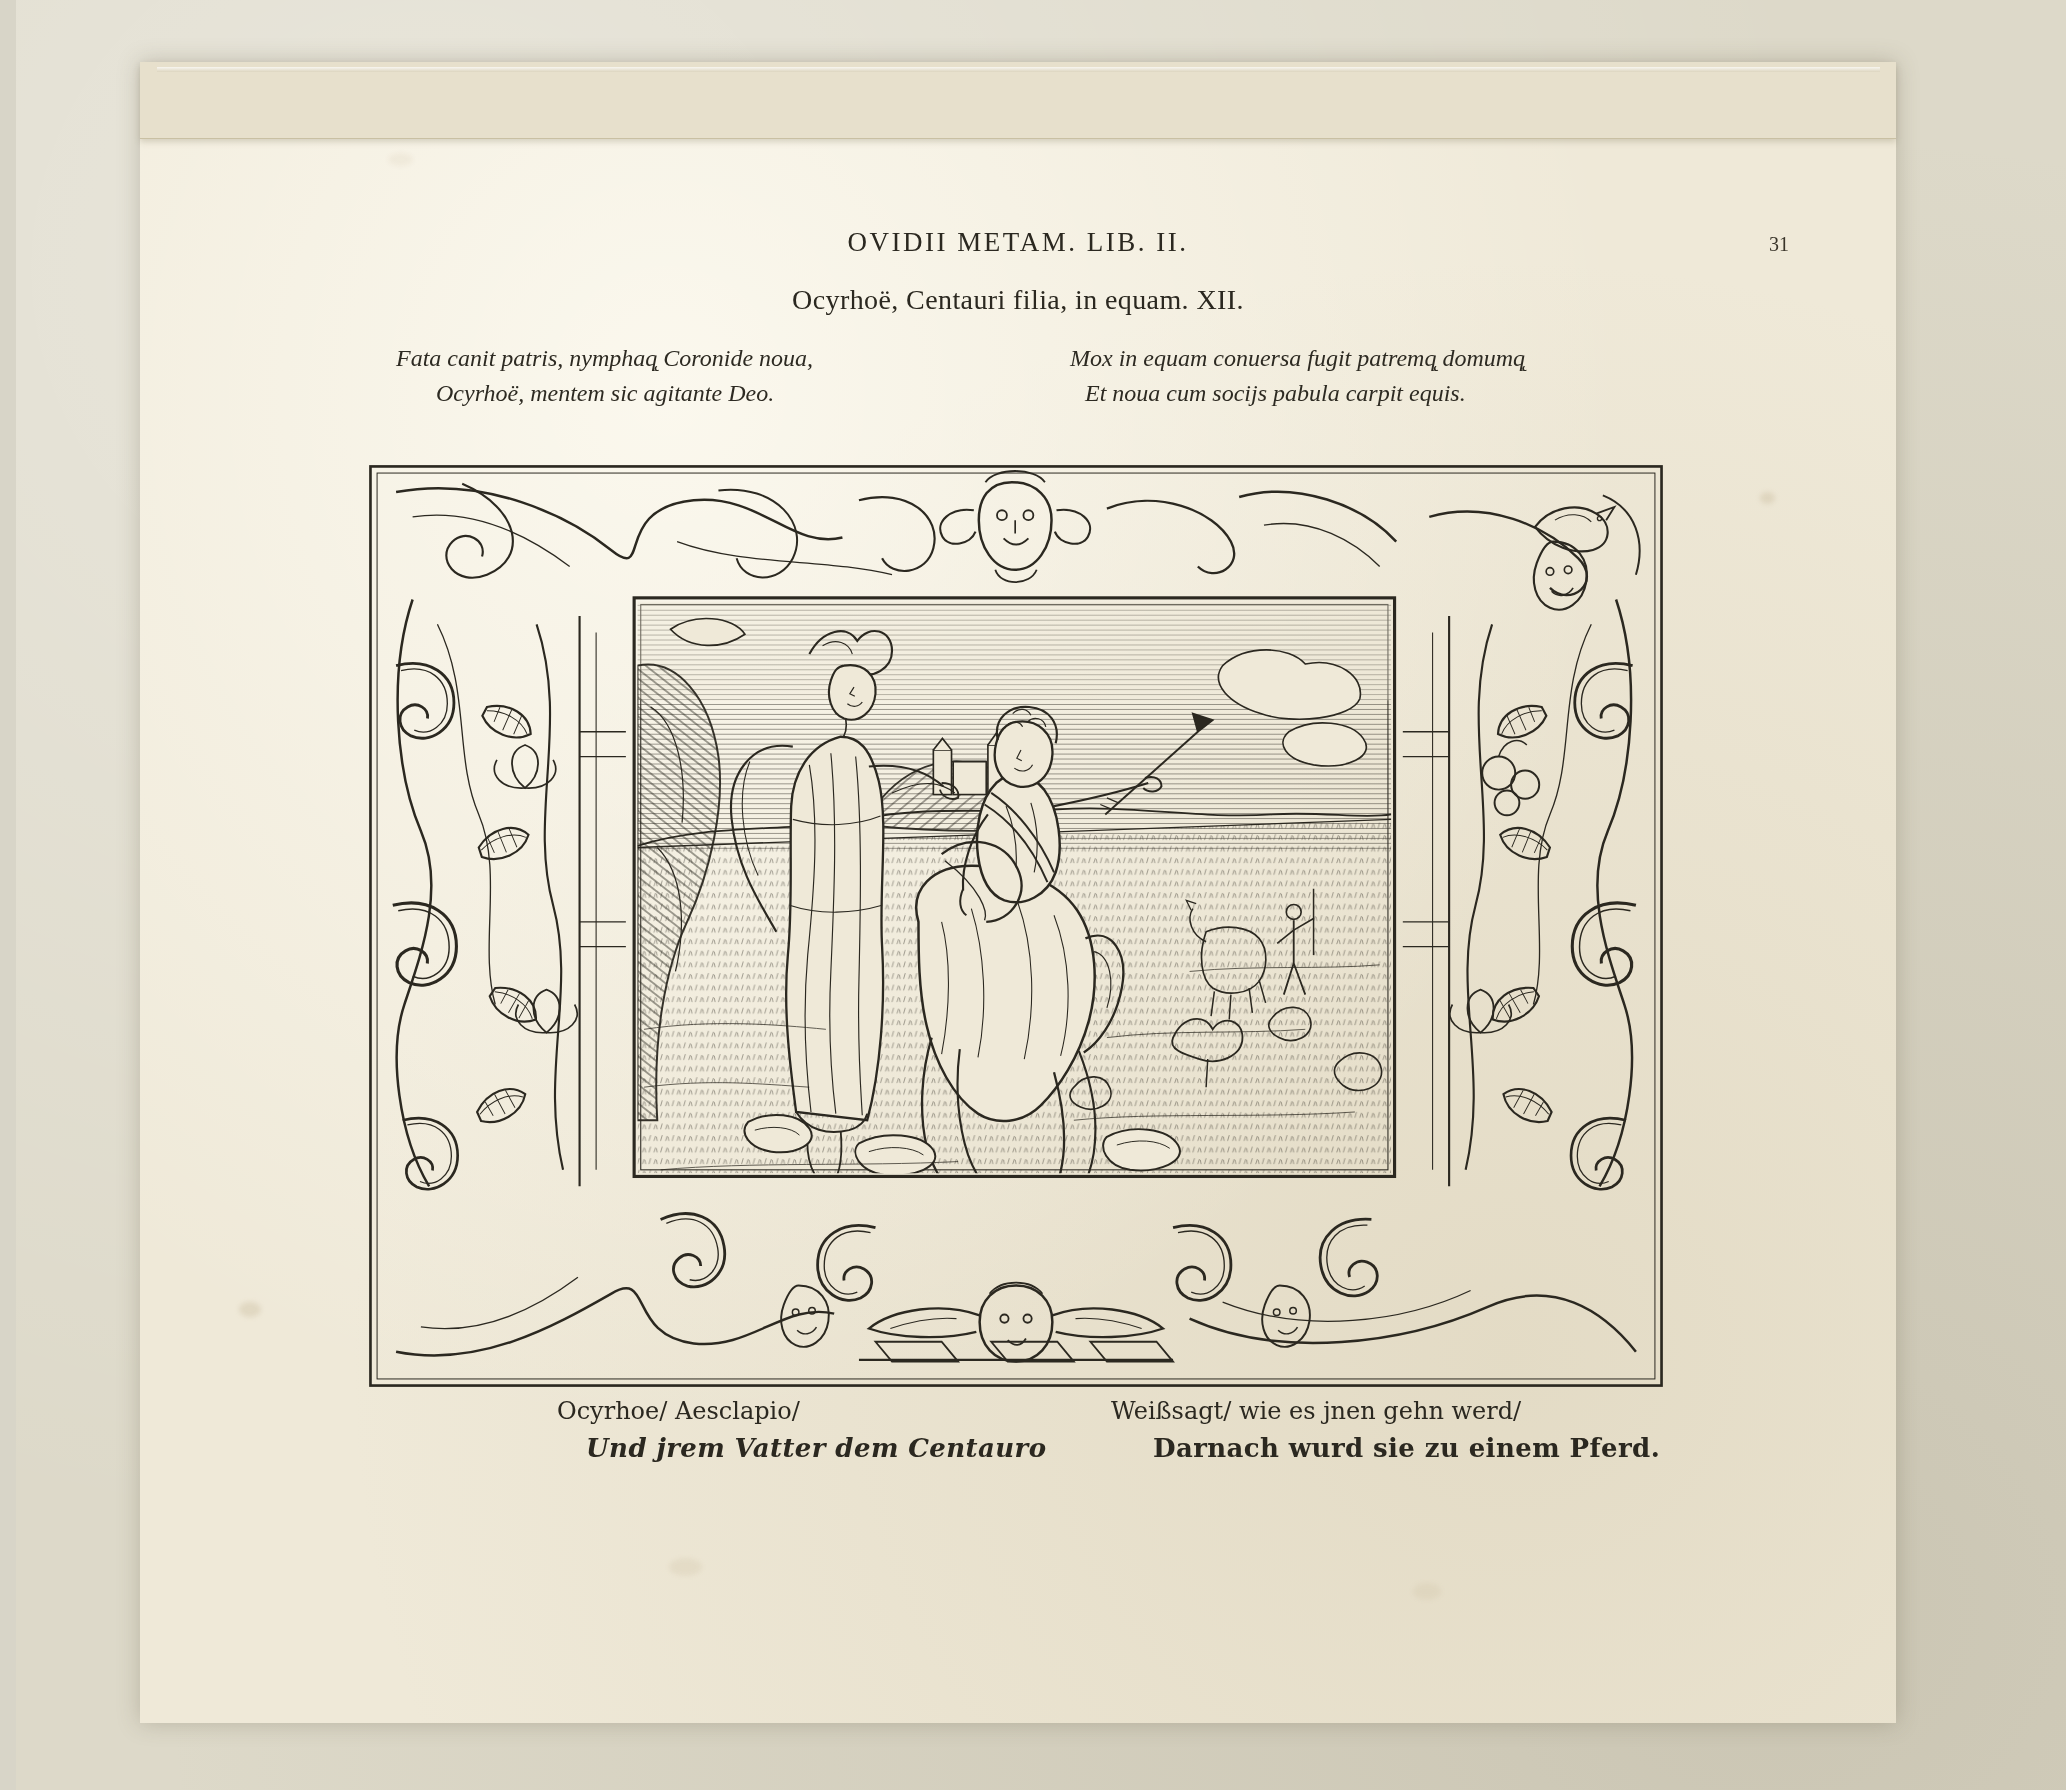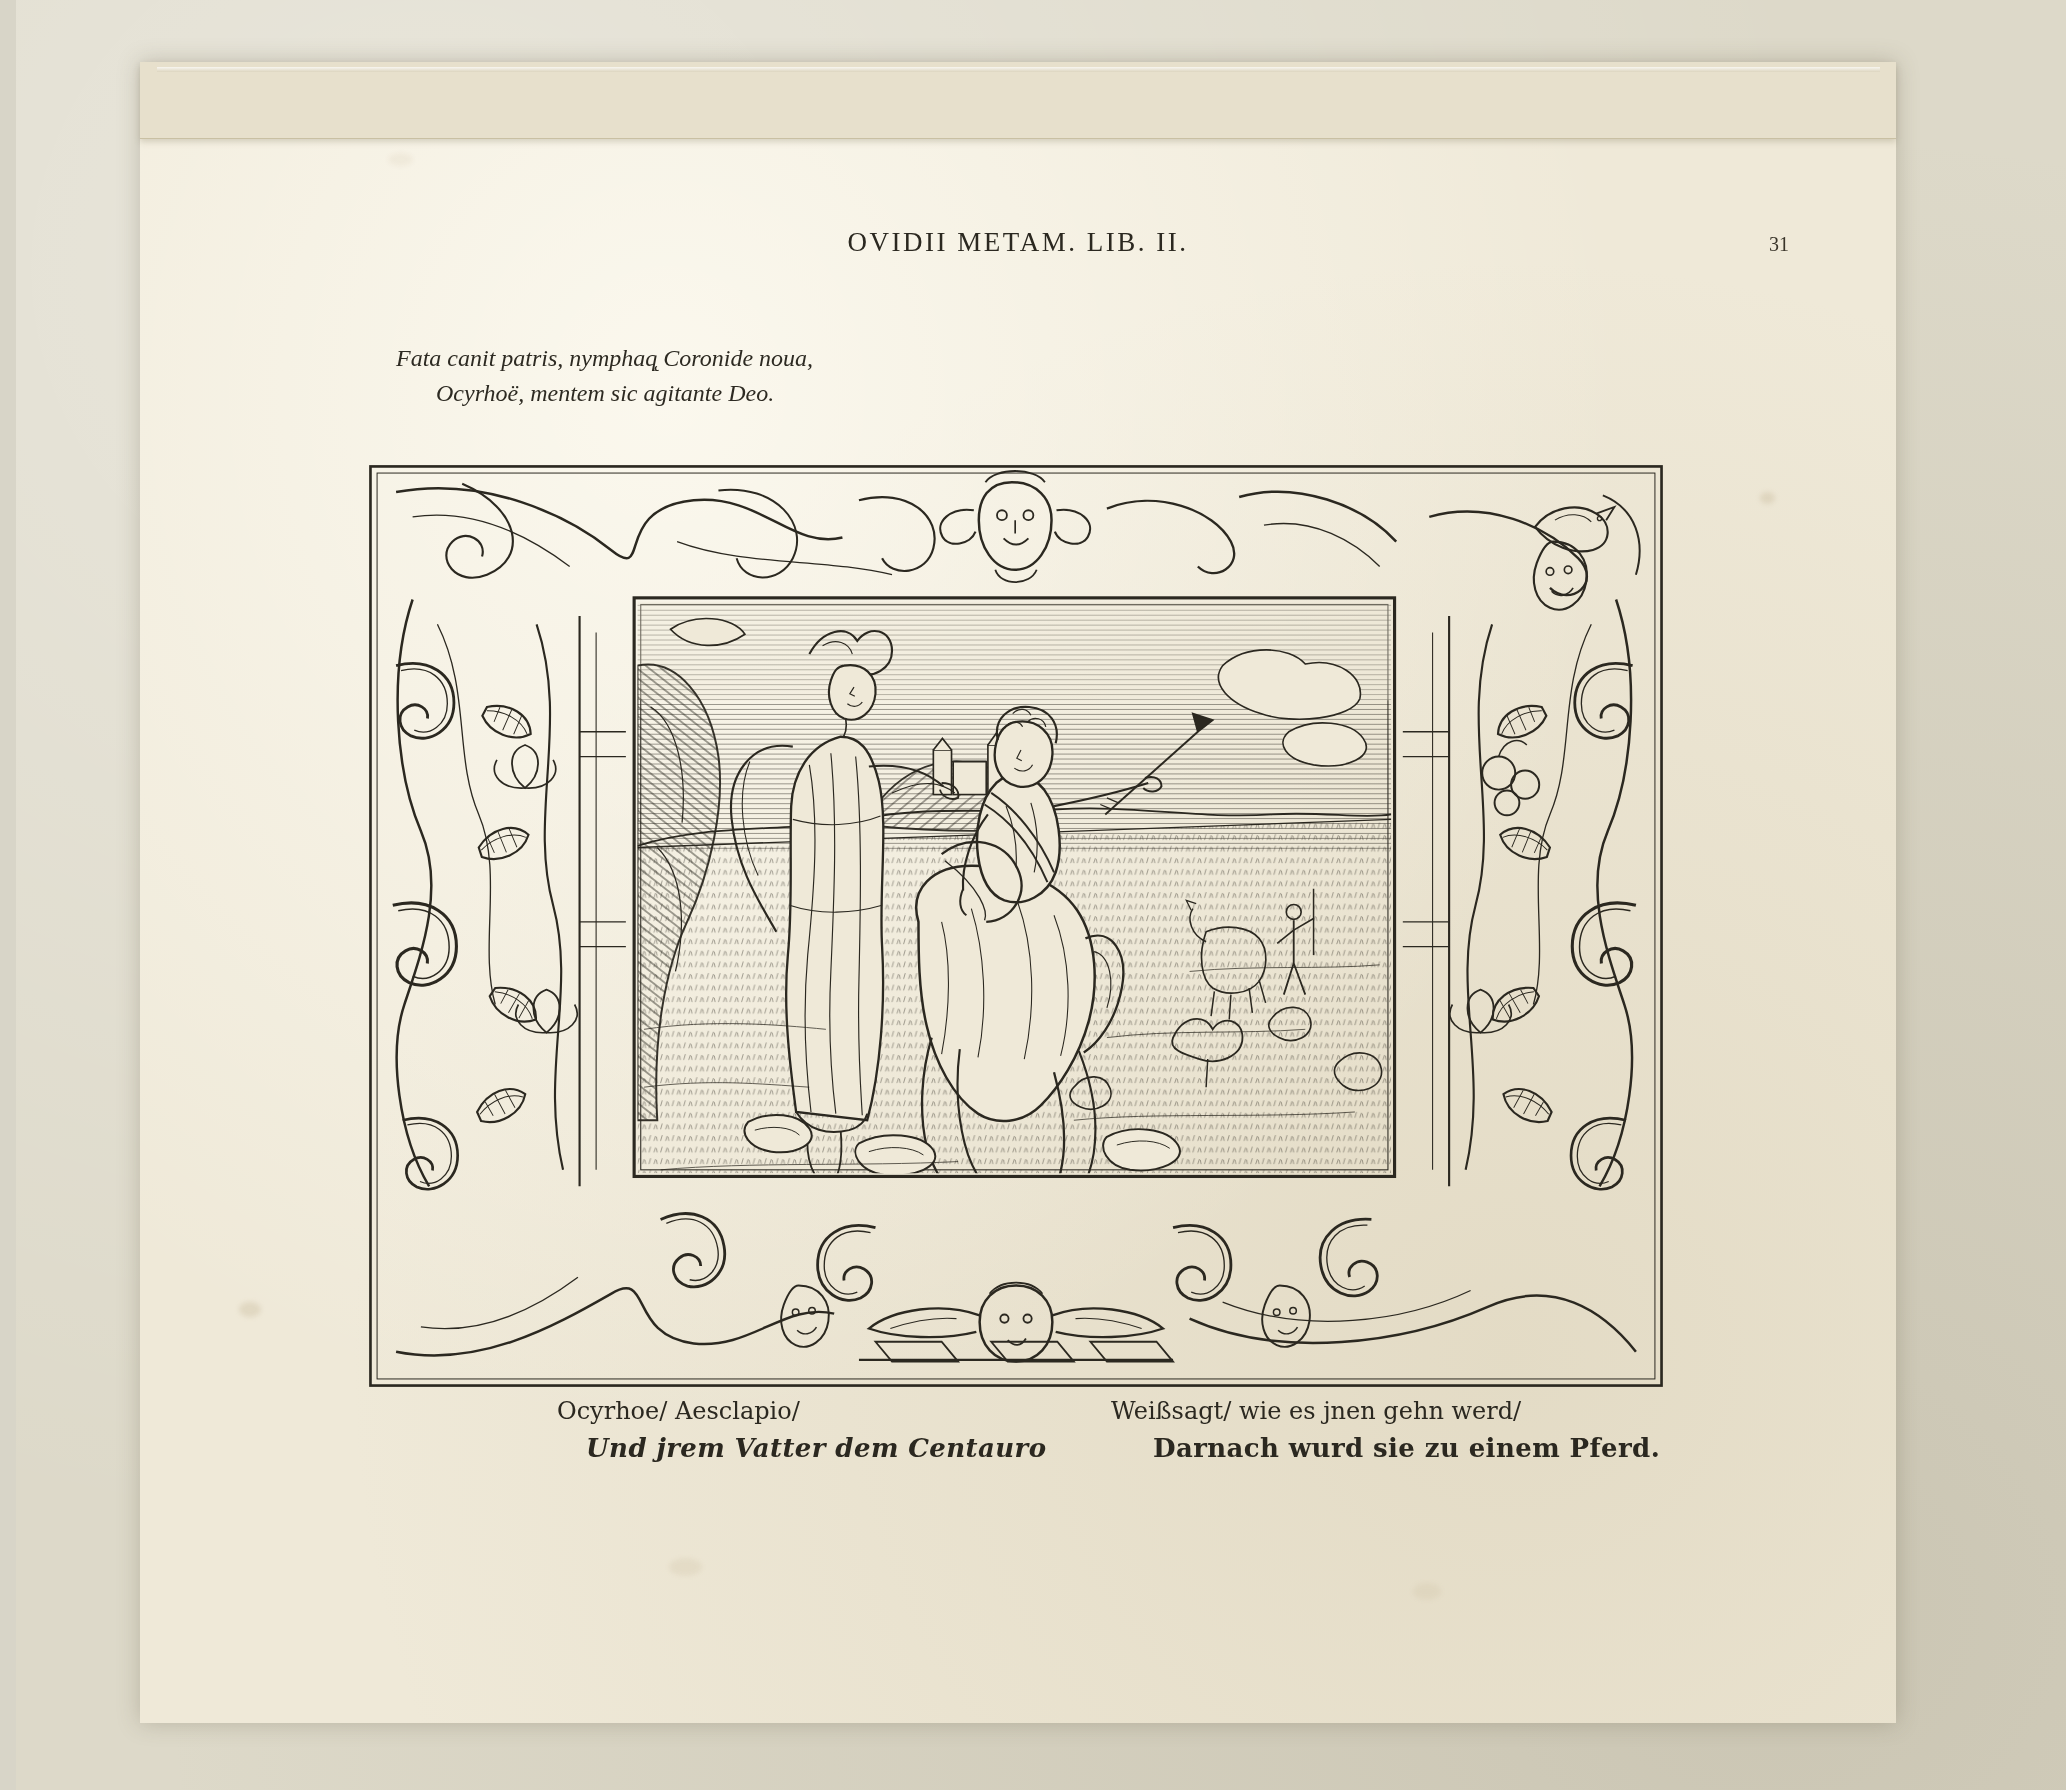--- a/index.html
+++ b/index.html
@@ -155,25 +155,30 @@
     </div>
 
     <div class="spot" style="left:99px;top:1240px;width:21.5px;height:15px;"></div>
     <div class="spot" style="left:1620px;top:430px;width:15px;height:11.6px;"></div>
     <div class="spot" style="left:529px;top:1496px;width:33px;height:18px;opacity:.6;"></div>
     <div class="spot" style="left:1273px;top:1521px;width:28px;height:16.5px;opacity:.5;"></div>
     <div class="spot" style="left:248px;top:91px;width:25px;height:13.2px;opacity:.45;"></div>
 
     <div class="running-head">OVIDII METAM. LIB. II.</div>
     <div class="folio">31</div>
+    <div class="subtitle">Ocyrhoë, Centauri filia, in equam.  XII.</div>
 
     <div class="verse">
       <div class="col left">
         <span>Fata canit patris, nymphaq̨ Coronide noua,</span>
         <span class="line2">Ocyrhoë, mentem sic agitante Deo.</span>
+      </div>
+      <div class="col right">
+        <span>Mox in equam conuersa fugit patremq̨ domumq̨</span>
+        <span class="line2">Et noua cum socijs pabula carpit equis.</span>
       </div>
     </div>
 
     <div class="woodcut">
       <svg width="1306" height="934" viewBox="0 0 1580 1130" xmlns="http://www.w3.org/2000/svg">
         <defs>
 
           <pattern id="hatchH" width="8" height="8" patternUnits="userSpaceOnUse">
             <path d="M0 4 H8" stroke="#2b2820" stroke-width="1.1"></path>
           </pattern>

